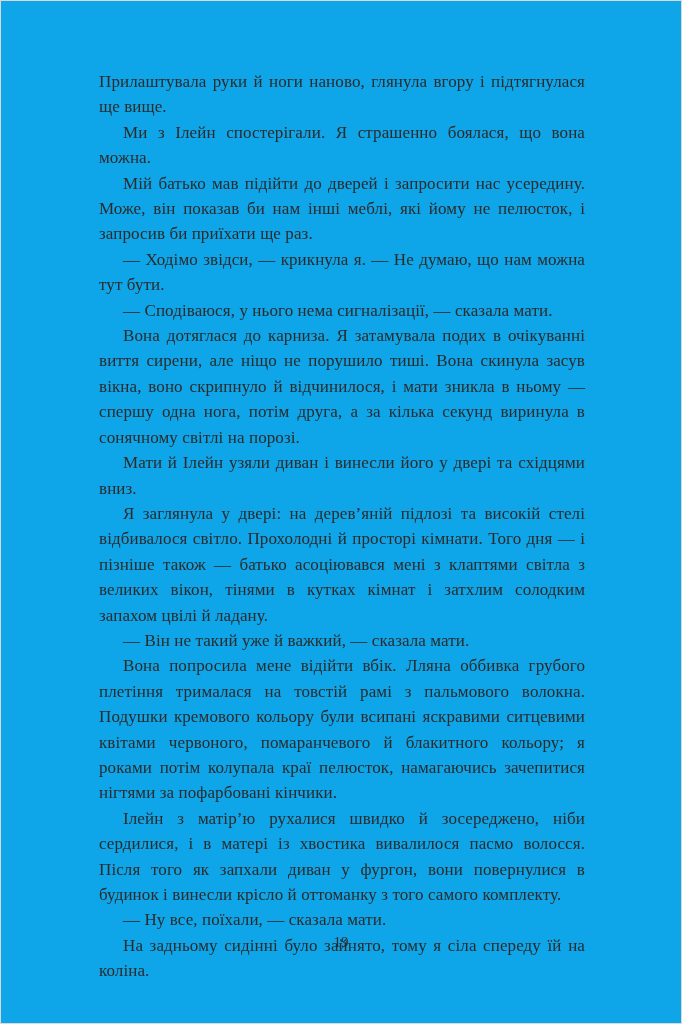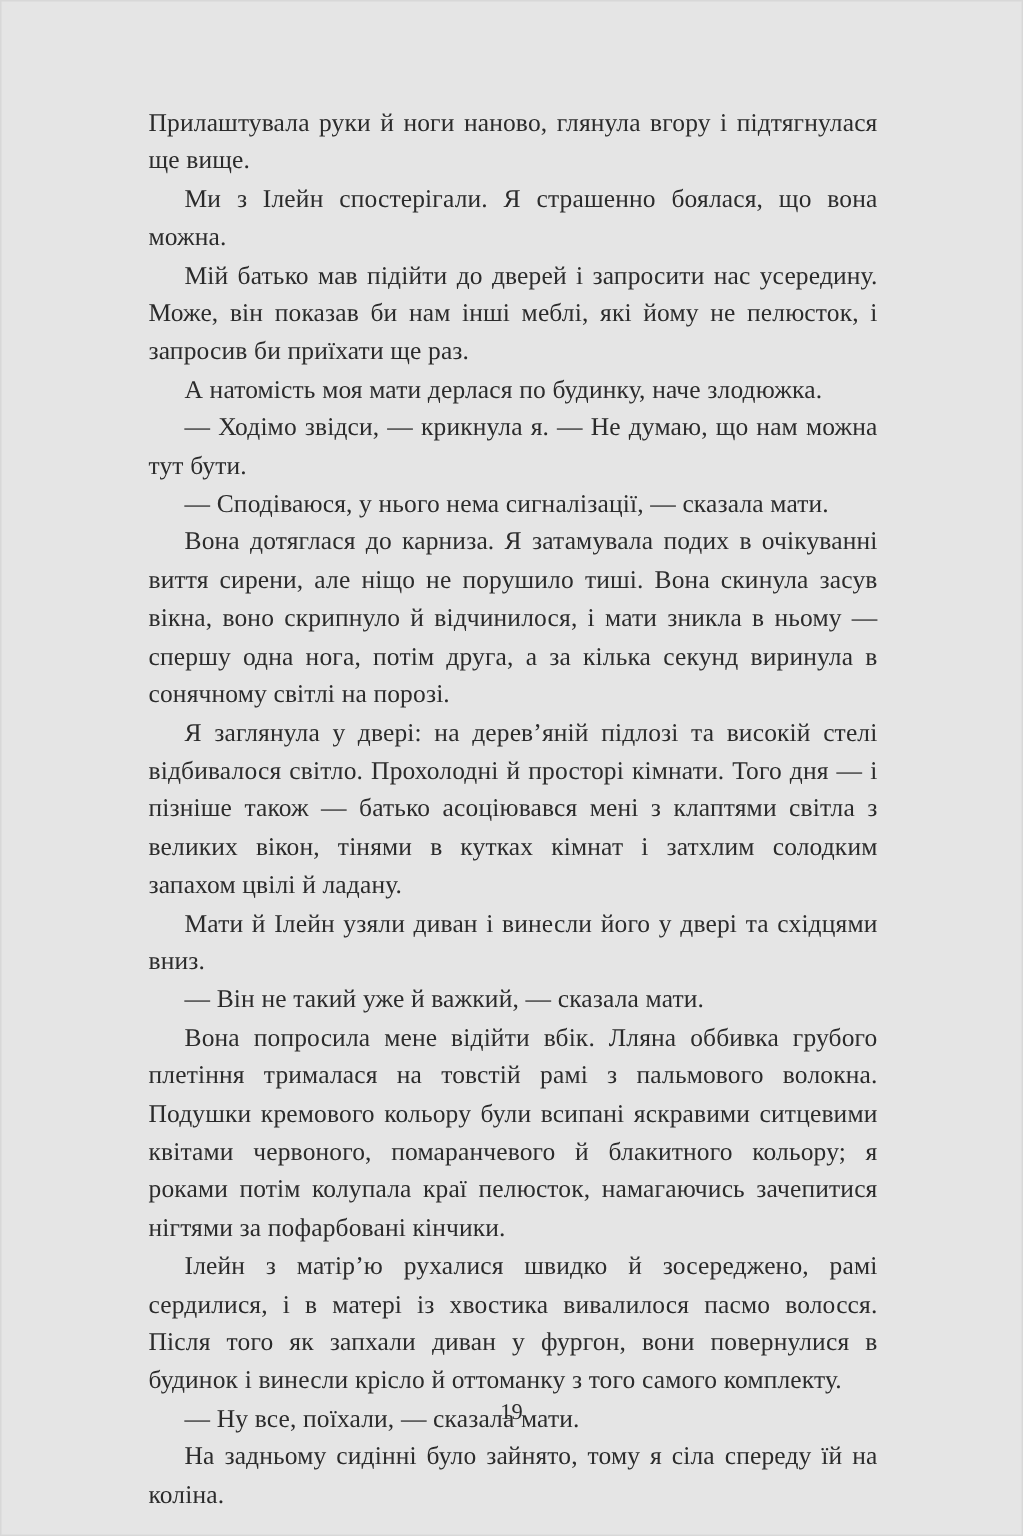--- a/index.html
+++ b/index.html
@@ -5,21 +5,21 @@
   html, body {
     margin: 0;
     padding: 0;
     background: #ffffff;
   }
   .page {
     position: relative;
     width: 682px;
     height: 1024px;
     margin: 0 auto;
-    background: #e5e5e5;
+    background: #0ea5e9;
     border: 1px solid #d8d8d8;
     box-sizing: border-box;
     font-family: "Liberation Serif", "DejaVu Serif", serif;
     color: #2b2b2b;
     overflow: hidden;
   }
   .text-block {
     position: absolute;
     top: 68px;
     left: 98px;
@@ -48,26 +48,25 @@
   }
 </style>
 </head>
 <body>
 
 <div class="page">
   <div class="text-block" id="text-block">
       <p class="noindent">Прилаштувала руки й ноги наново, глянула вгору і підтягнулася ще вище.</p>
       <p>Ми з Ілейн спостерігали. Я страшенно боялася, що вона можна.</p>
       <p>Мій батько мав підійти до дверей і запросити нас усередину. Може, він показав би нам інші меблі, які йому не пелюсток, і запросив би приїхати ще раз.</p>
-      <p>А натомість моя мати дерлася по будинку, наче злодюжка.</p>
       <p>— Ходімо звідси, — крикнула я. — Не думаю, що нам можна тут бути.</p>
       <p>— Сподіваюся, у нього нема сигналізації, — сказала мати.</p>
       <p>Вона дотяглася до карниза. Я затамувала подих в очікуванні виття сирени, але ніщо не порушило тиші. Вона скинула засув вікна, воно скрипнуло й відчинилося, і мати зникла в ньому — спершу одна нога, потім друга, а за кілька секунд виринула в сонячному світлі на порозі.</p>
+      <p>Мати й Ілейн узяли диван і винесли його у двері та східцями вниз.</p>
       <p>Я заглянула у двері: на дерев’яній підлозі та високій стелі відбивалося світло. Прохолодні й просторі кімнати. Того дня — і пізніше також — батько асоціювався мені з клаптями світла з великих вікон, тінями в кутках кімнат і затхлим солодким запахом цвілі й ладану.</p>
-      <p>Мати й Ілейн узяли диван і винесли його у двері та східцями вниз.</p>
       <p>— Він не такий уже й важкий, — сказала мати.</p>
       <p>Вона попросила мене відійти вбік. Лляна оббивка грубого плетіння трималася на товстій рамі з пальмового волокна. Подушки кремового кольору були всипані яскравими ситцевими квітами червоного, помаранчевого й блакитного кольору; я роками потім колупала краї пелюсток, намагаючись зачепитися нігтями за пофарбовані кінчики.</p>
-      <p>Ілейн з матір’ю рухалися швидко й зосереджено, рамі сердилися, і в матері із хвостика вивалилося пасмо волосся. Після того як запхали диван у фургон, вони повернулися в будинок і винесли крісло й оттоманку з того самого комплекту.</p>
+      <p>Ілейн з матір’ю рухалися швидко й зосереджено, ніби сердилися, і в матері із хвостика вивалилося пасмо волосся. Після того як запхали диван у фургон, вони повернулися в будинок і винесли крісло й оттоманку з того самого комплекту.</p>
       <p>— Ну все, поїхали, — сказала мати.</p>
       <p>На задньому сидінні було зайнято, тому я сіла спереду їй на коліна.</p>
     </div>
   <div class="page-number">19</div>
 </div>
 
 </body></html>

